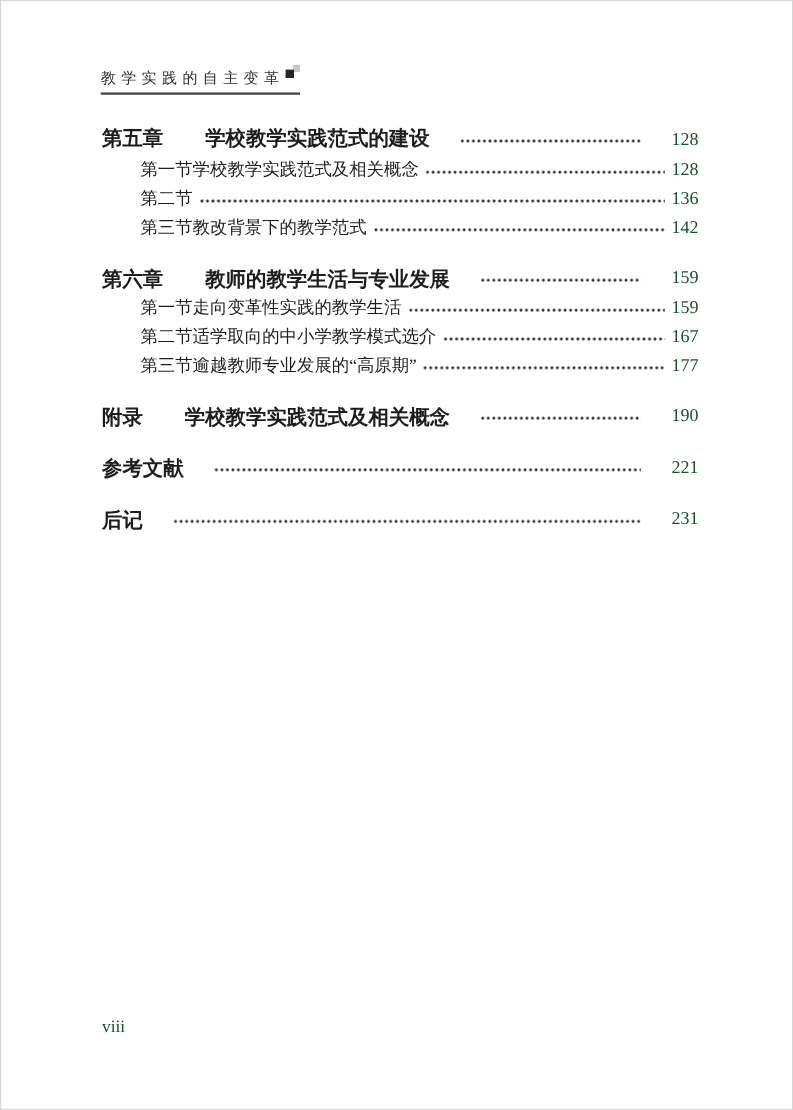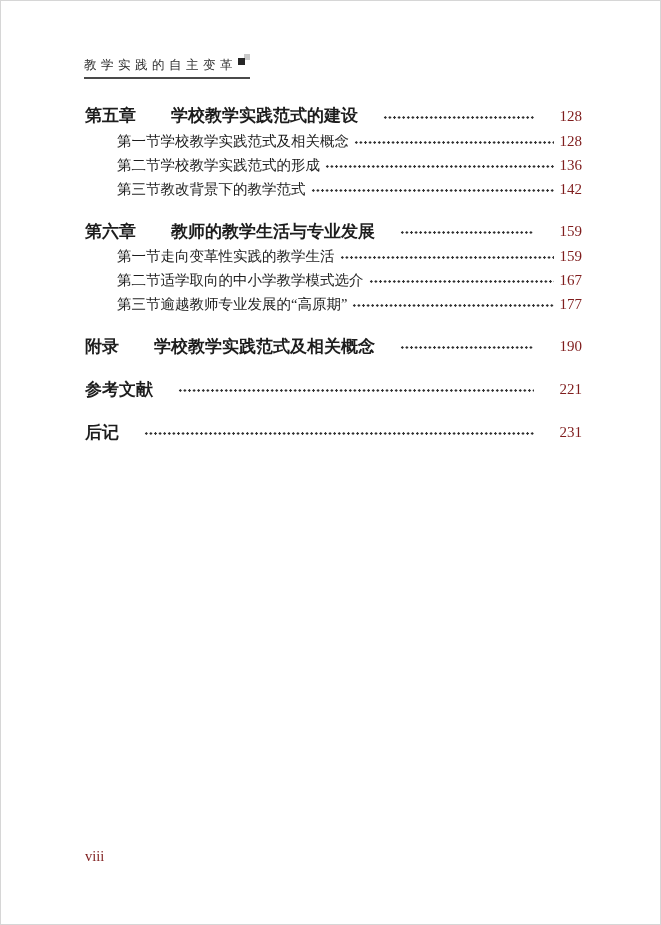--- a/index.html
+++ b/index.html
@@ -58,27 +58,27 @@
     background-size: 4.6px 3px;
     background-position: left center;
     background-repeat: repeat-x;
     min-width: 12px;
   }
   .entry-page {
     flex: 0 0 auto;
     font-family: "Liberation Serif", "DejaVu Serif", serif;
     font-size: 15px;
     font-weight: normal;
-    color: #7f1d1d;
+    color: #14532d;
   }
 
   
   .folio {
     position: absolute; left: 85px; top: 848px;
-    font-size: 14.5px; color: #7f1d1d;
+    font-size: 14.5px; color: #14532d;
   }
 </style>
 </head>
 <body>
 
 <div class="page">
 
   <header class="running-head">
     <span class="head-title">教学实践的自主变革</span>
     <span class="logo-icon">
@@ -95,21 +95,20 @@
     <span class="entry-page">128</span>
   </div>
       <div class="toc-row section">
     <span class="entry-label">第一节</span>
     <span class="entry-title">学校教学实践范式及相关概念</span>
     <span class="leader"></span>
     <span class="entry-page">128</span>
   </div>
       <div class="toc-row section">
     <span class="entry-label">第二节</span>
-    <span class="entry-title">学校教学实践范式的形成</span>
     <span class="leader"></span>
     <span class="entry-page">136</span>
   </div>
       <div class="toc-row section">
     <span class="entry-label">第三节</span>
     <span class="entry-title">教改背景下的教学范式</span>
     <span class="leader"></span>
     <span class="entry-page">142</span>
   </div>
       <div class="toc-row chapter">

